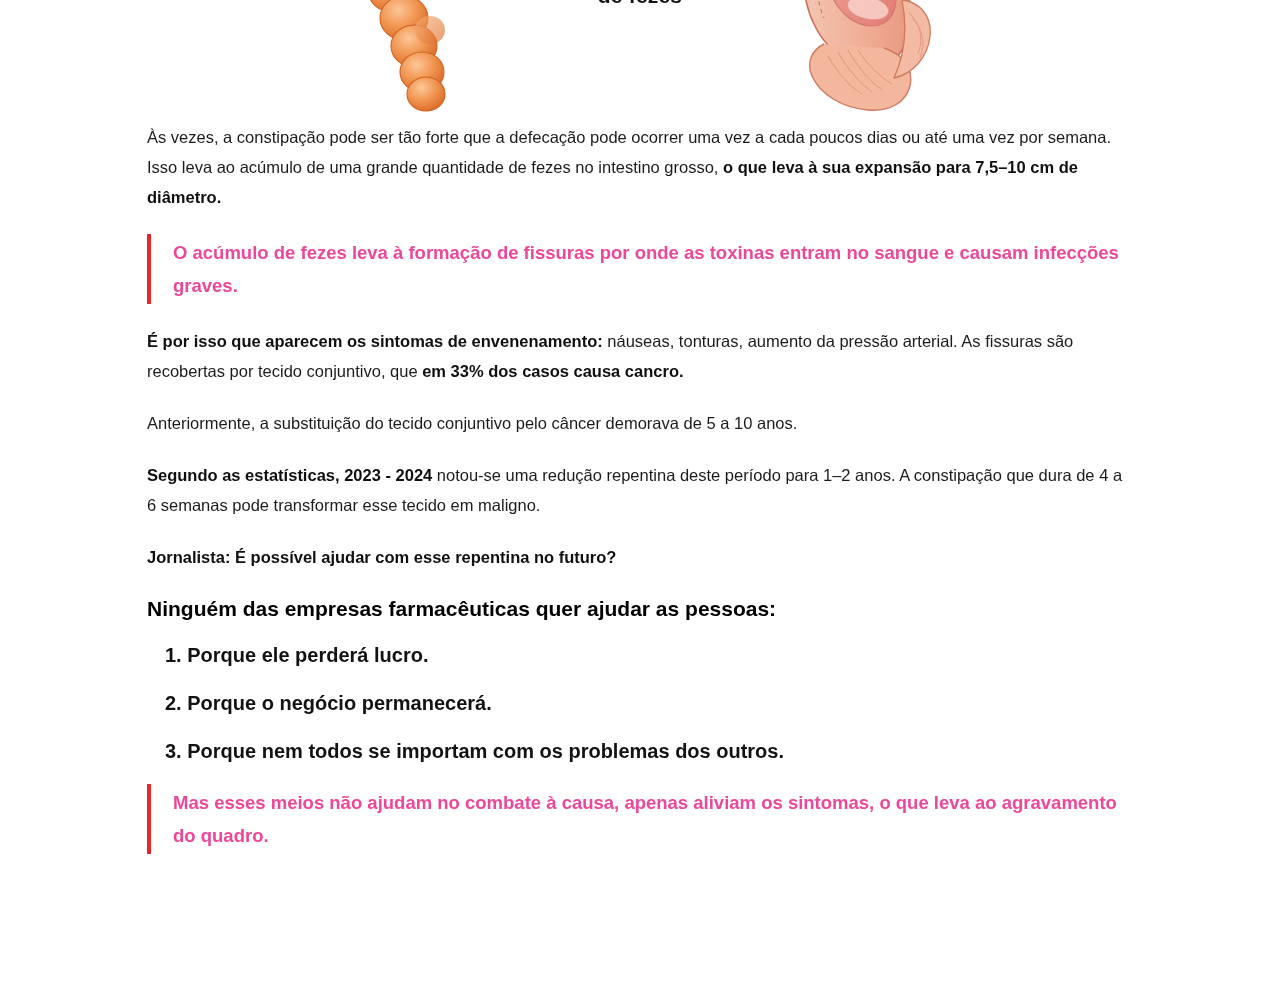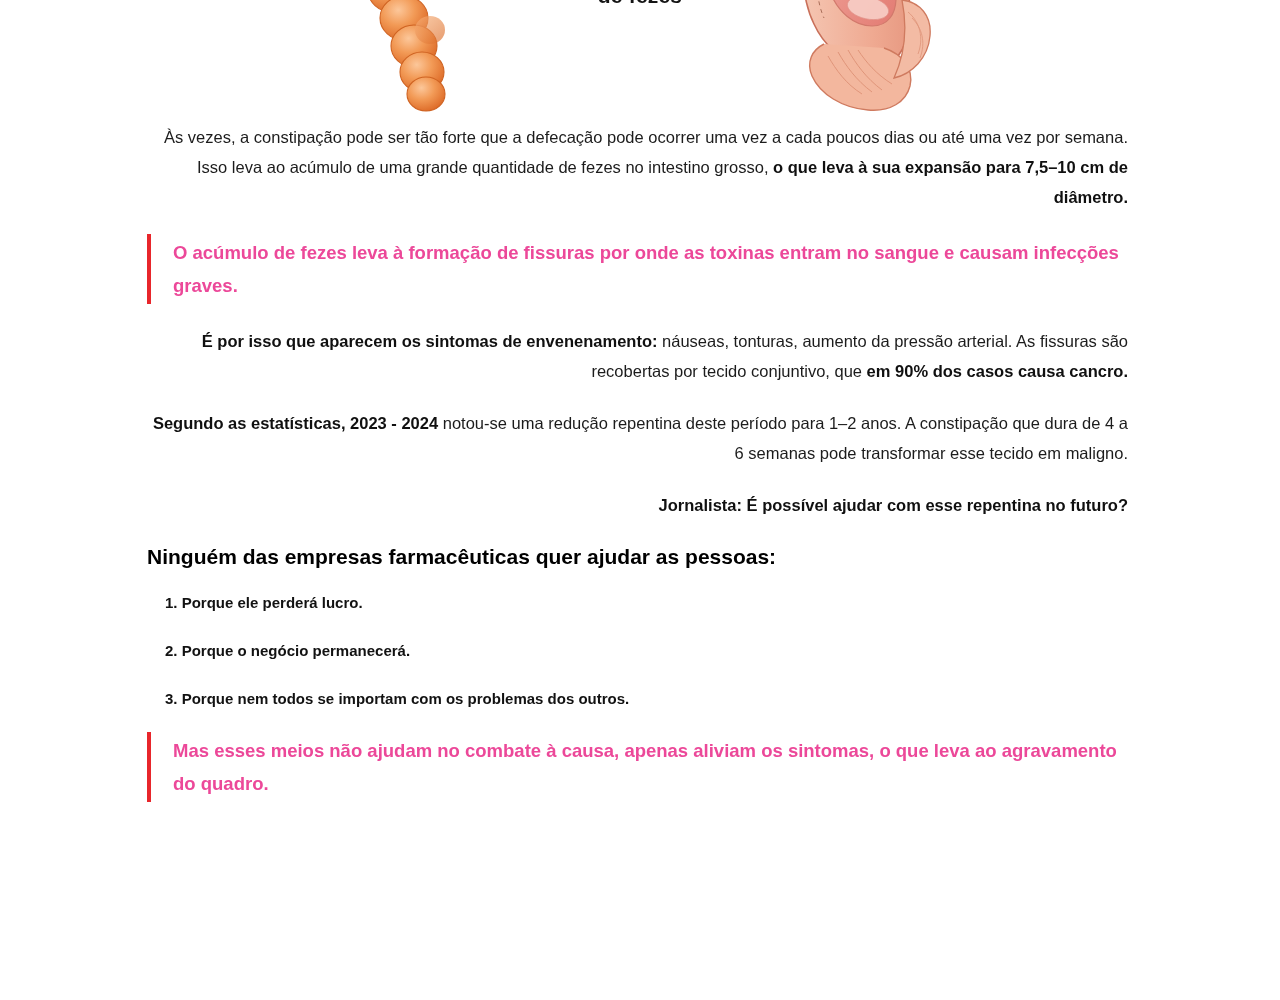--- a/index.html
+++ b/index.html
@@ -63,21 +63,21 @@
     margin: 0;
     padding: 0 152px 0 147px;
     box-sizing: border-box;
   }
 
   p.para {
     margin: 0 0 22px 0;
     font-size: 16.5px;
     line-height: 30px;
     color: #1c1c1c;
-    text-align: right;
+    text-align: left;
   }
   p.para b, p.para strong { font-weight: bold; color: #101010; }
 
   .quote {
     position: relative;
     margin: 0 0 22px 0;
     padding: 2px 0 2px 22px;
     border-left: 4px solid #e8262b;
     font-size: 18.5px;
     line-height: 33px;
@@ -94,21 +94,21 @@
   }
 
   ol.reasons {
     margin: 0 0 20px 0;
     padding: 0;
     list-style: none;
   }
   ol.reasons li {
     margin: 0 0 22px 0;
     padding-left: 18px;
-    font-size: 15px;
+    font-size: 20px;
     line-height: 26px;
     font-weight: bold;
     color: #121212;
   }
   ol.reasons li:last-child { margin-bottom: 6px; }
   .li-num { font-weight: bold; }
 </style>
 </head>
 <body>
 
@@ -209,22 +209,23 @@
   </svg>
 </div>
 
 <article class="article">
   <div class="wrap">
 
     <p class="para"><span>Às vezes, a constipação pode ser tão forte que a defecação pode ocorrer uma vez a cada poucos dias ou até uma vez por semana. Isso leva ao acúmulo de uma grande quantidade de fezes no intestino grosso, </span><b>o que leva à sua expansão para 7,5–10 cm de diâmetro.</b></p>
 
     <blockquote class="quote">O acúmulo de fezes leva à formação de fissuras por onde as toxinas entram no sangue e causam infecções graves.</blockquote>
 
-    <p class="para"><b>É por isso que aparecem os sintomas de envenenamento:</b><span> náuseas, tonturas, aumento da pressão arterial. As fissuras são recobertas por tecido conjuntivo, que </span><b>em 90% dos casos causa cancro.</b></p>
-
+    <p class="para"><b>É por isso que aparecem os sintomas de envenenamento:</b><span> náuseas, tonturas, aumento da pressão arterial. As fissuras são recobertas por tecido conjuntivo, que </span><b>em 33% dos casos causa cancro.</b></p>
+
+    <p class="para">Anteriormente, a substituição do tecido conjuntivo pelo câncer demorava de 5 a 10 anos.</p>
 
     <p class="para"><b>Segundo as estatísticas, 2023 - 2024</b><span> notou-se uma redução repentina deste período para 1–2 anos. A constipação que dura de 4 a 6 semanas pode transformar esse tecido em maligno.</span></p>
 
     <p class="para"><b>Jornalista: É possível ajudar com esse repentina no futuro?</b></p>
 
 
     <h2 class="section-heading">Ninguém das empresas farmacêuticas quer ajudar as pessoas:</h2>
 
     <ol class="reasons">
       <li><span class="li-num">1.</span><span> Porque ele perderá lucro.</span></li>

